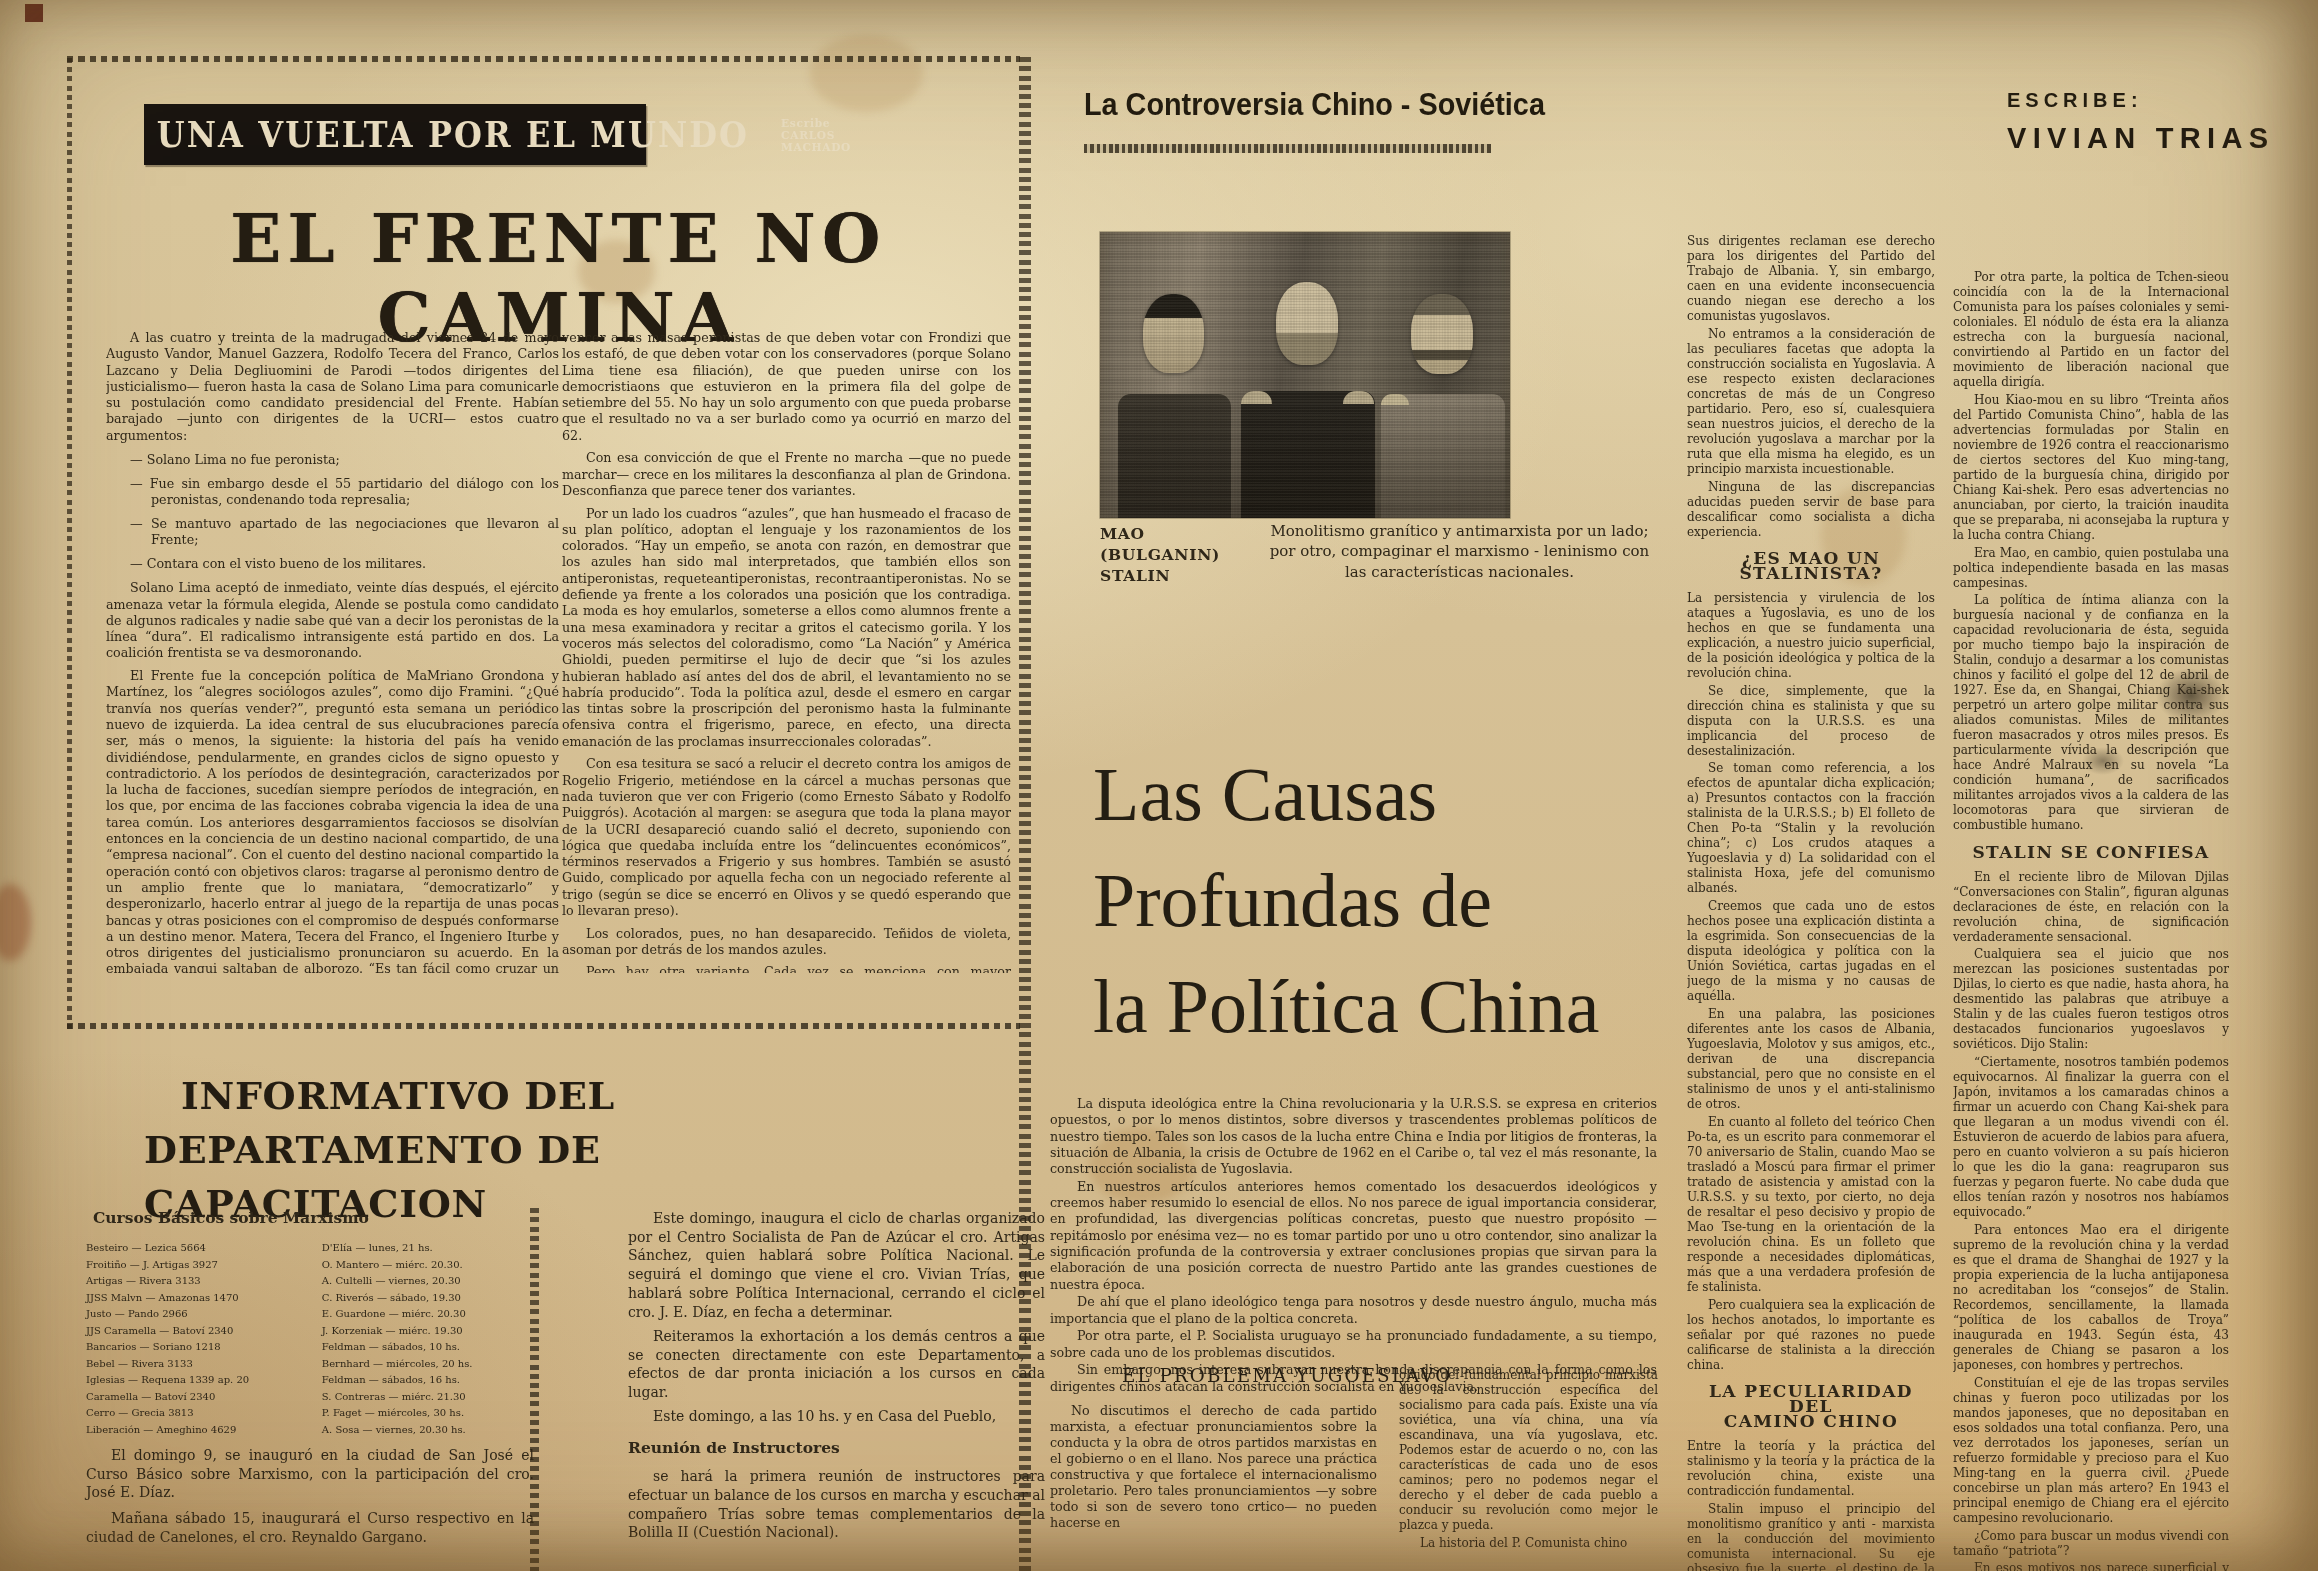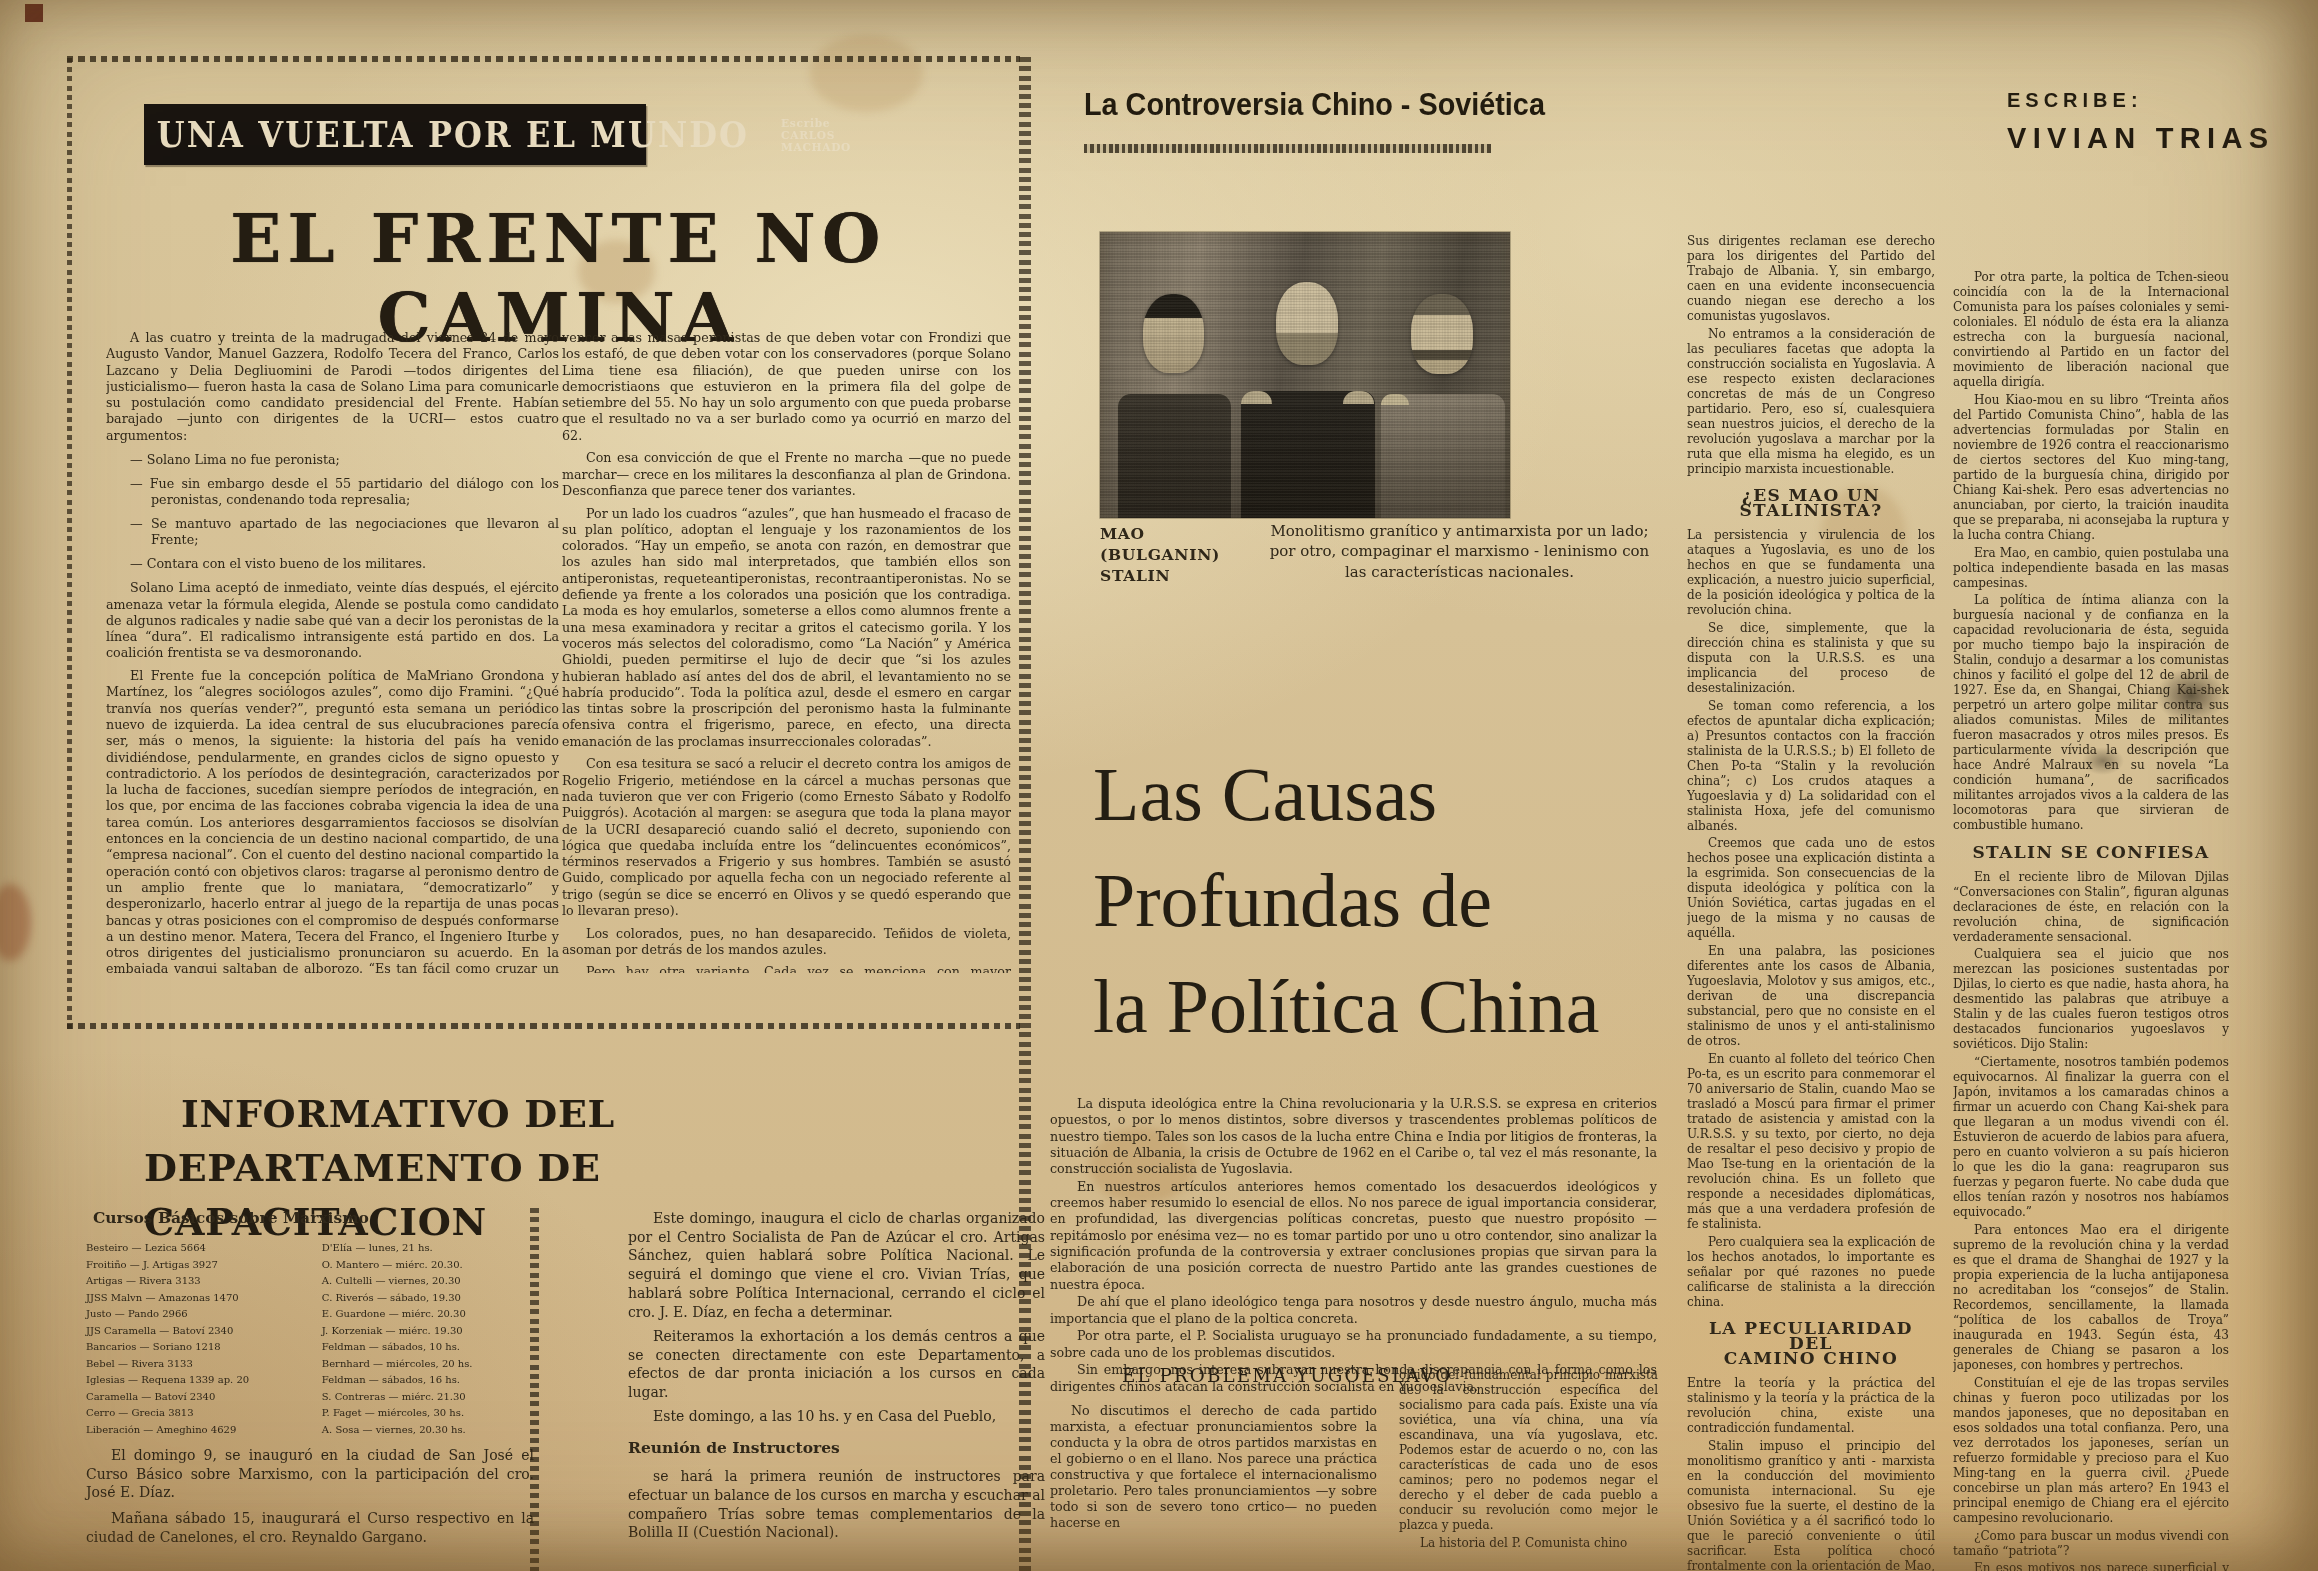--- a/index.html
+++ b/index.html
@@ -22,21 +22,21 @@
     box-shadow:1.4px 2.1px 0 rgba(40,30,15,.4);gap:32px;}
   .kicker-title{font-size:32px;font-weight:bold;letter-spacing:2.1px;white-space:nowrap;transform:scaleY(1.08);}
   .kicker-by{font-size:10.6px;font-weight:bold;line-height:12px;text-align:left;letter-spacing:0.7px;}
   .headline1{left:106px;top:199px;width:905px;text-align:center;font-size:67px;font-weight:bold;
     letter-spacing:6.3px;color:#241d12;text-shadow:0 0 0.7px #241d12;}
   .bodycol{font-size:12.7px;line-height:16.3px;text-align:justify;overflow:hidden;}
   .bodycol p.para{margin:0 0 6.3px 0;text-indent:24px;}
   .bodycol p.bullet{text-indent:-21px;padding-left:45px;margin:7.7px 0;}
   .nofirst p.para:first-child{text-indent:0;}
   
-  .inf-head{left:144px;top:1069px;width:705px;font-weight:bold;color:#241d12;font-size:38px;line-height:54px;letter-spacing:0.7px;margin-top:18px;}
+  .inf-head{left:144px;top:1069px;width:705px;font-weight:bold;color:#241d12;font-size:38px;line-height:54px;letter-spacing:0.7px;}
   .inf-head .l1{margin-left:37px;}
   .inf-sub{left:93px;top:1208px;font-size:15.5px;font-weight:bold;}
   .courses{left:86px;top:1240px;width:445px;font-size:10px;line-height:16.5px;}
   .course-row{display:grid;grid-template-columns:53% 47%;}
   .inf-paras{left:86px;top:1446px;width:448px;font-size:14px;line-height:18.7px;text-align:justify;}
   .inf-paras p.para{margin:0 0 7px 0;text-indent:25px;}
   .inf-right{left:600px;top:1209px;width:417px;font-size:14px;line-height:18.7px;text-align:justify;}
   .inf-right p.para{margin:0 0 5.6px 0;text-indent:25px;}
   .reunion{font-size:15.5px;font-weight:bold;margin:12.7px 0 10px 0;}
   
@@ -255,20 +255,21 @@
     </div>
   <div class="abs narrow yugo-right bodycol nofirst" style="font-size:12px;line-height:15px;">
       <p class="para">olvido del fundamental principio marxista de la construcción específica del socialismo para cada país. Existe una vía soviética, una vía china, una vía escandinava, una vía yugoslava, etc. Podemos estar de acuerdo o no, con las características de cada uno de esos caminos; pero no podemos negar el derecho y el deber de cada pueblo a conducir su revolución como mejor le plazca y pueda.</p>
       <p class="para">La historia del P. Comunista chino</p>
     </div>
 
   <div class="abs narrow col4 nofirst">
     <div>
         <p class="para">Sus dirigentes reclaman ese derecho para los dirigentes del Partido del Trabajo de Albania. Y, sin embargo, caen en una evidente inconsecuencia cuando niegan ese derecho a los comunistas yugoslavos.</p>
         <p class="para">No entramos a la consideración de las peculiares facetas que adopta la construcción socialista en Yugoslavia. A ese respecto existen declaraciones concretas de más de un Congreso partidario. Pero, eso sí, cualesquiera sean nuestros juicios, el derecho de la revolución yugoslava a marchar por la ruta que ella misma ha elegido, es un principio marxista incuestionable.</p>
+        <p class="para">Ninguna de las discrepancias aducidas pueden servir de base para descalificar como socialista a dicha experiencia.</p>
       </div>
     <div class="col-head">¿ES MAO UN STALINISTA?</div>
     <div>
         <p class="para">La persistencia y virulencia de los ataques a Yugoslavia, es uno de los hechos en que se fundamenta una explicación, a nuestro juicio superficial, de la posición ideológica y poltica de la revolución china.</p>
         <p class="para">Se dice, simplemente, que la dirección china es stalinista y que su disputa con la U.R.S.S. es una implicancia del proceso de desestalinización.</p>
         <p class="para">Se toman como referencia, a los efectos de apuntalar dicha explicación; a) Presuntos contactos con la fracción stalinista de la U.R.S.S.; b) El folleto de Chen Po-ta “Stalin y la revolución china”; c) Los crudos ataques a Yugoeslavia y d) La solidaridad con el stalinista Hoxa, jefe del comunismo albanés.</p>
         <p class="para">Creemos que cada uno de estos hechos posee una explicación distinta a la esgrimida. Son consecuencias de la disputa ideológica y política con la Unión Soviética, cartas jugadas en el juego de la misma y no causas de aquélla.</p>
         <p class="para">En una palabra, las posiciones diferentes ante los casos de Albania, Yugoeslavia, Molotov y sus amigos, etc., derivan de una discrepancia substancial, pero que no consiste en el stalinismo de unos y el anti-stalinismo de otros.</p>
         <p class="para">En cuanto al folleto del teórico Chen Po-ta, es un escrito para conmemorar el 70 aniversario de Stalin, cuando Mao se trasladó a Moscú para firmar el primer tratado de asistencia y amistad con la U.R.S.S. y su texto, por cierto, no deja de resaltar el peso decisivo y propio de Mao Tse-tung en la orientación de la revolución china. Es un folleto que responde a necesidades diplomáticas, más que a una verdadera profesión de fe stalinista.</p>
         <p class="para">Pero cualquiera sea la explicación de los hechos anotados, lo importante es señalar por qué razones no puede calificarse de stalinista a la dirección china.</p>

